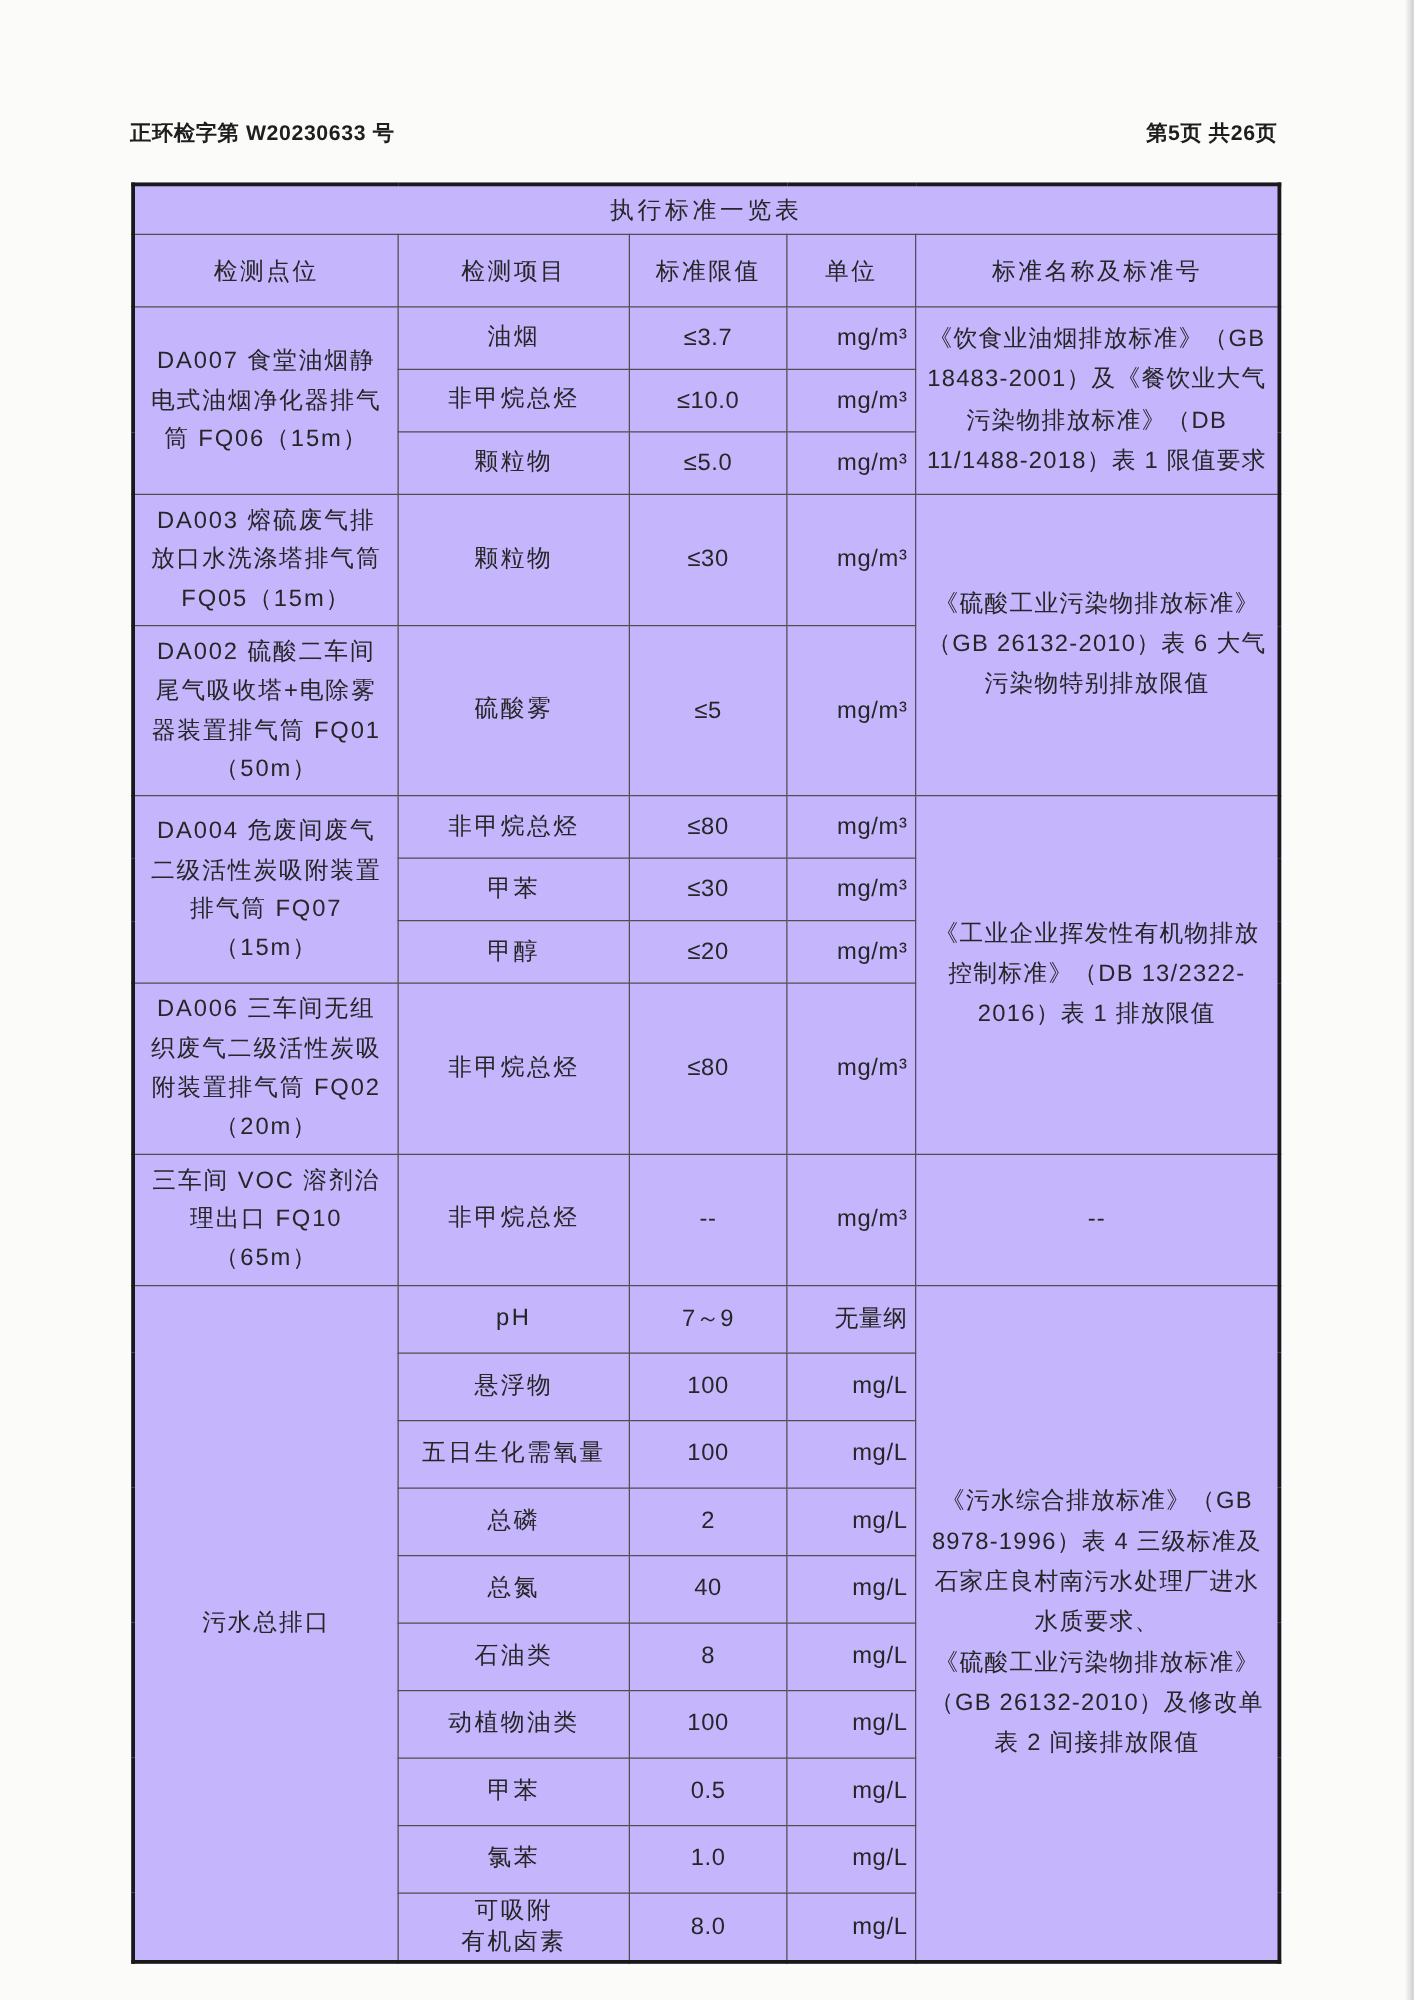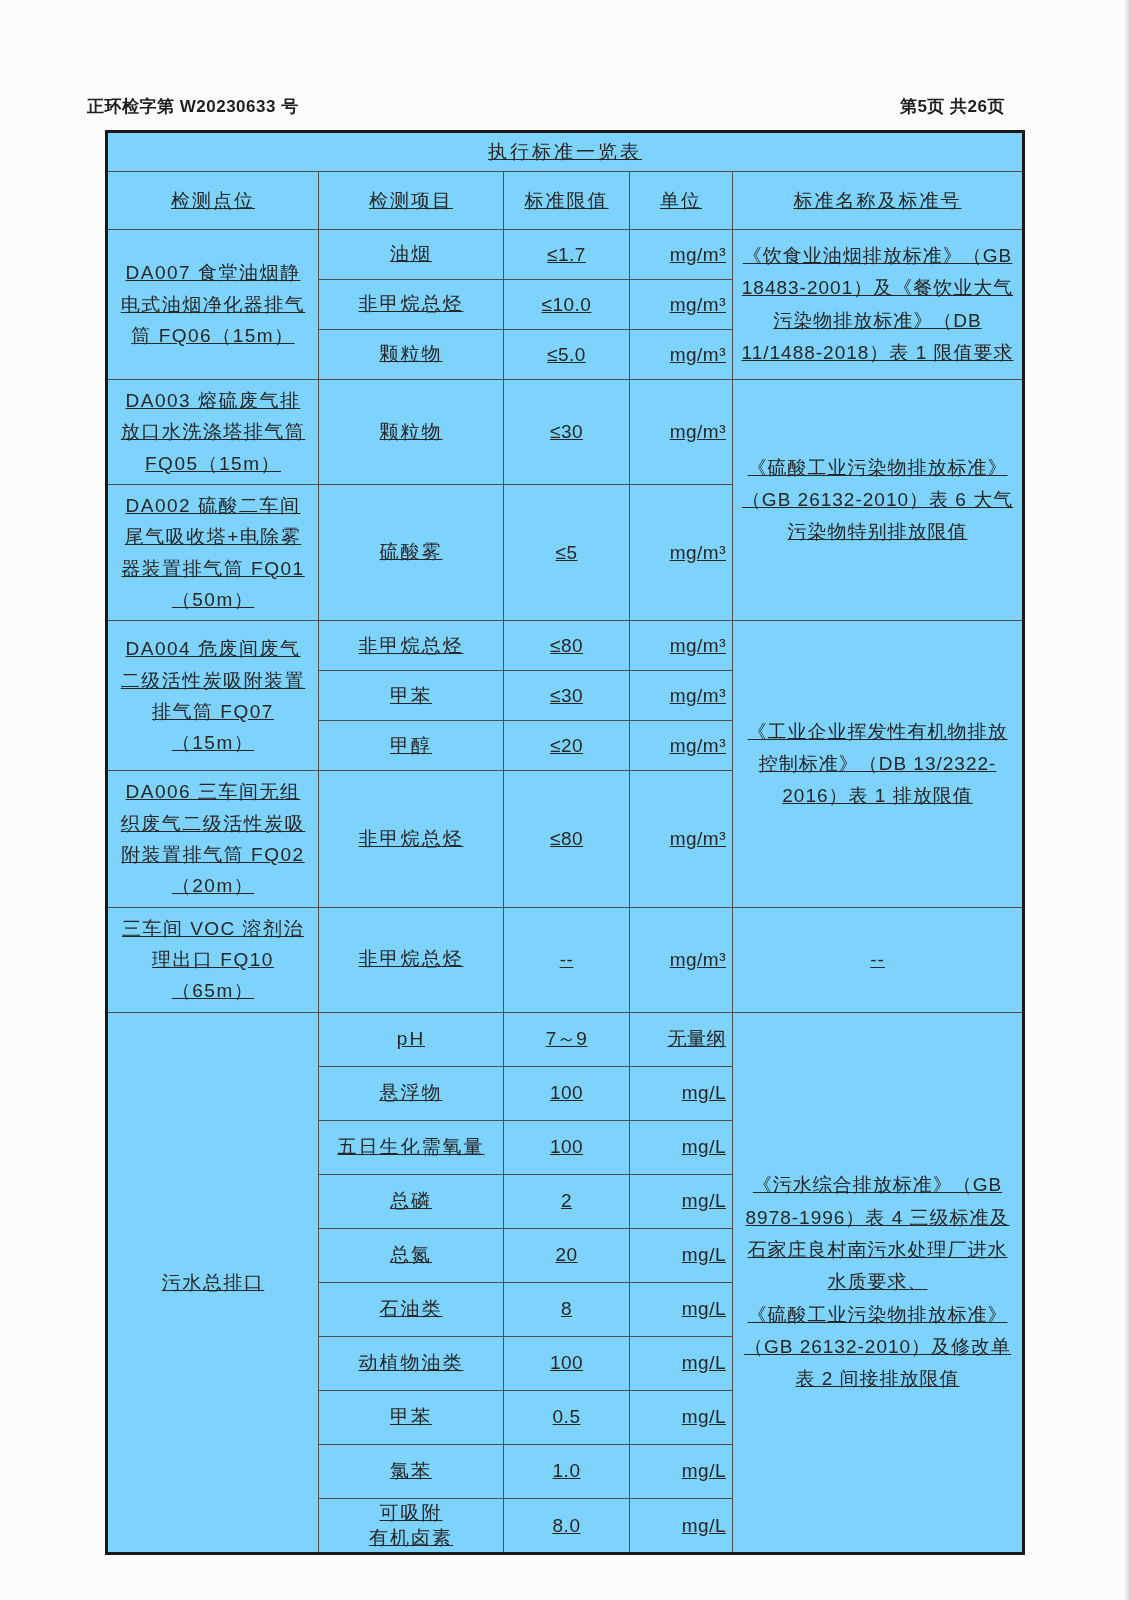--- a/index.html
+++ b/index.html
@@ -12,32 +12,31 @@
     color:#262626;
     overflow:hidden;
   }
   .page::after { 
     content:"";
     position:absolute; top:0; right:0; width:7px; height:100%;
     background:linear-gradient(to right, rgba(0,0,0,0), rgba(0,0,0,0.18));
     pointer-events:none;
   }
   .doc-header {
-    position:absolute; top:95px; left:87px; width:918px;
+    position:absolute; top:95px; left:104px; width:918px;
     display:flex; justify-content:space-between; align-items:baseline;
     font-size:17px; font-weight:600; letter-spacing:0.5px; color:#1e1e1e;text-align:center;
   }
   table.std-table {
-    position:absolute; top:130px; left:105px;
+    position:absolute; top:146px; left:105px;
     width:917px;
     border-collapse:collapse;
     table-layout:fixed;
     border:3px solid #191919;
-    background:#7dd3fc;
-    text-decoration:underline;
+    background:#c4b5fd;
   }
   .std-table td, .std-table th {
     border:1px solid #4f4f4f;
     text-align:center;
     vertical-align:middle;
     font-size:19px;
     font-weight:normal;
     padding:2px 6px;
     color:#262626;
   }
@@ -91,21 +90,21 @@
         <th>检测点位</th>
         <th>检测项目</th>
         <th>标准限值</th>
         <th>单位</th>
         <th>标准名称及标准号</th>
       </tr>
 
       <tr class="r50">
         <td class="point" rowspan="3">DA007 食堂油烟静电式油烟净化器排气筒 FQ06（15m）</td>
         <td class="item">油烟</td>
-        <td class="limit">≤1.7</td>
+        <td class="limit">≤3.7</td>
         <td class="unit">mg/m³</td>
         <td class="standard" rowspan="3">《饮食业油烟排放标准》（GB 18483-2001）及《餐饮业大气污染物排放标准》（DB 11/1488-2018）表 1 限值要求</td>
       </tr>
       <tr class="r50">
         <td class="item">非甲烷总烃</td>
         <td class="limit">≤10.0</td>
         <td class="unit">mg/m³</td>
       </tr>
       <tr class="r50">
         <td class="item">颗粒物</td>
@@ -179,21 +178,21 @@
         <td class="limit">100</td>
         <td class="unit">mg/L</td>
       </tr>
       <tr class="r54">
         <td class="item">总磷</td>
         <td class="limit">2</td>
         <td class="unit">mg/L</td>
       </tr>
       <tr class="r54">
         <td class="item">总氮</td>
-        <td class="limit">20</td>
+        <td class="limit">40</td>
         <td class="unit">mg/L</td>
       </tr>
       <tr class="r54">
         <td class="item">石油类</td>
         <td class="limit">8</td>
         <td class="unit">mg/L</td>
       </tr>
       <tr class="r54">
         <td class="item">动植物油类</td>
         <td class="limit">100</td>

